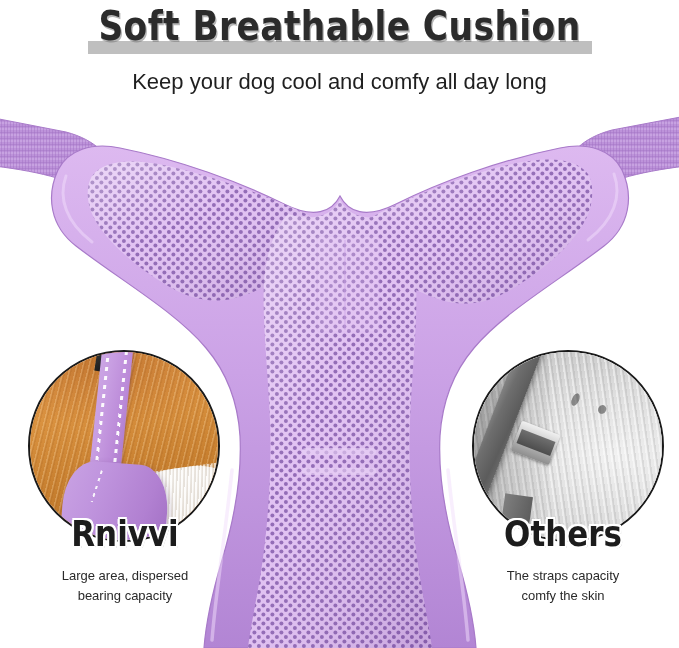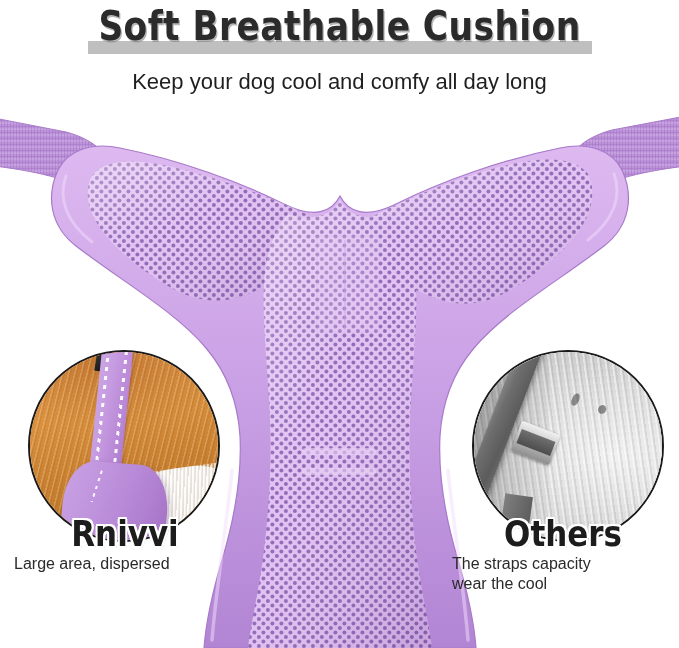--- a/index.html
+++ b/index.html
@@ -129,24 +129,24 @@
       -2.5px 0 0 #fff,  2.5px 0 0 #fff,
        0 -2.5px 0 #fff,  0 2.5px 0 #fff,
        2px 2px 0 rgba(90,90,90,0.5);
     white-space: nowrap;
     z-index: 5;
   }
 
   .callout-caption {
     position: absolute;
     width: 100%;
-    top: 224px;
-    text-align: left;
+    top: 236px;
+    text-align: center;
     font-family: "Liberation Sans", sans-serif;
-    font-size: 16px;
+    font-size: 13px;
     line-height: 20px;
     color: #2a2a2a;
     z-index: 5;
   }
 
   .cap-line { display: block; white-space: nowrap; }
 
   
   .photo { position: absolute; inset: 0; }
 
@@ -487,20 +487,21 @@
           <div class="strap-stitch stitch-r"></div>
         </div>
         <div class="strap-pad">
           <div class="pad-stitch"></div>
         </div>
       </div>
     </div>
     <div class="callout-title">Rnivvi</div>
     <div class="callout-caption">
       <span class="cap-line">Large area, dispersed</span>
+      <span class="cap-line">bearing capacity</span>
     </div>
   </div>
 
   <div class="callout" id="callout-right">
     <div class="callout-halo"></div>
     <div class="callout-disc">
       <div class="photo">
         <div class="fur-gray"></div>
         <div class="gray-streaks"></div>
         <div class="gray-shadow-l"></div>
@@ -508,17 +509,17 @@
         <div class="gray-fold gray-fold2"></div>
         <div class="strap-gray"></div>
         <div class="strap-tail"></div>
         <div class="buckle"></div>
         <div class="buckle-bar"></div>
       </div>
     </div>
     <div class="callout-title">Others</div>
     <div class="callout-caption">
       <span class="cap-line">The straps capacity</span>
-      <span class="cap-line">wear the cool</span>
+      <span class="cap-line">comfy the skin</span>
     </div>
   </div>
 
 </div>
 
 </body></html>

